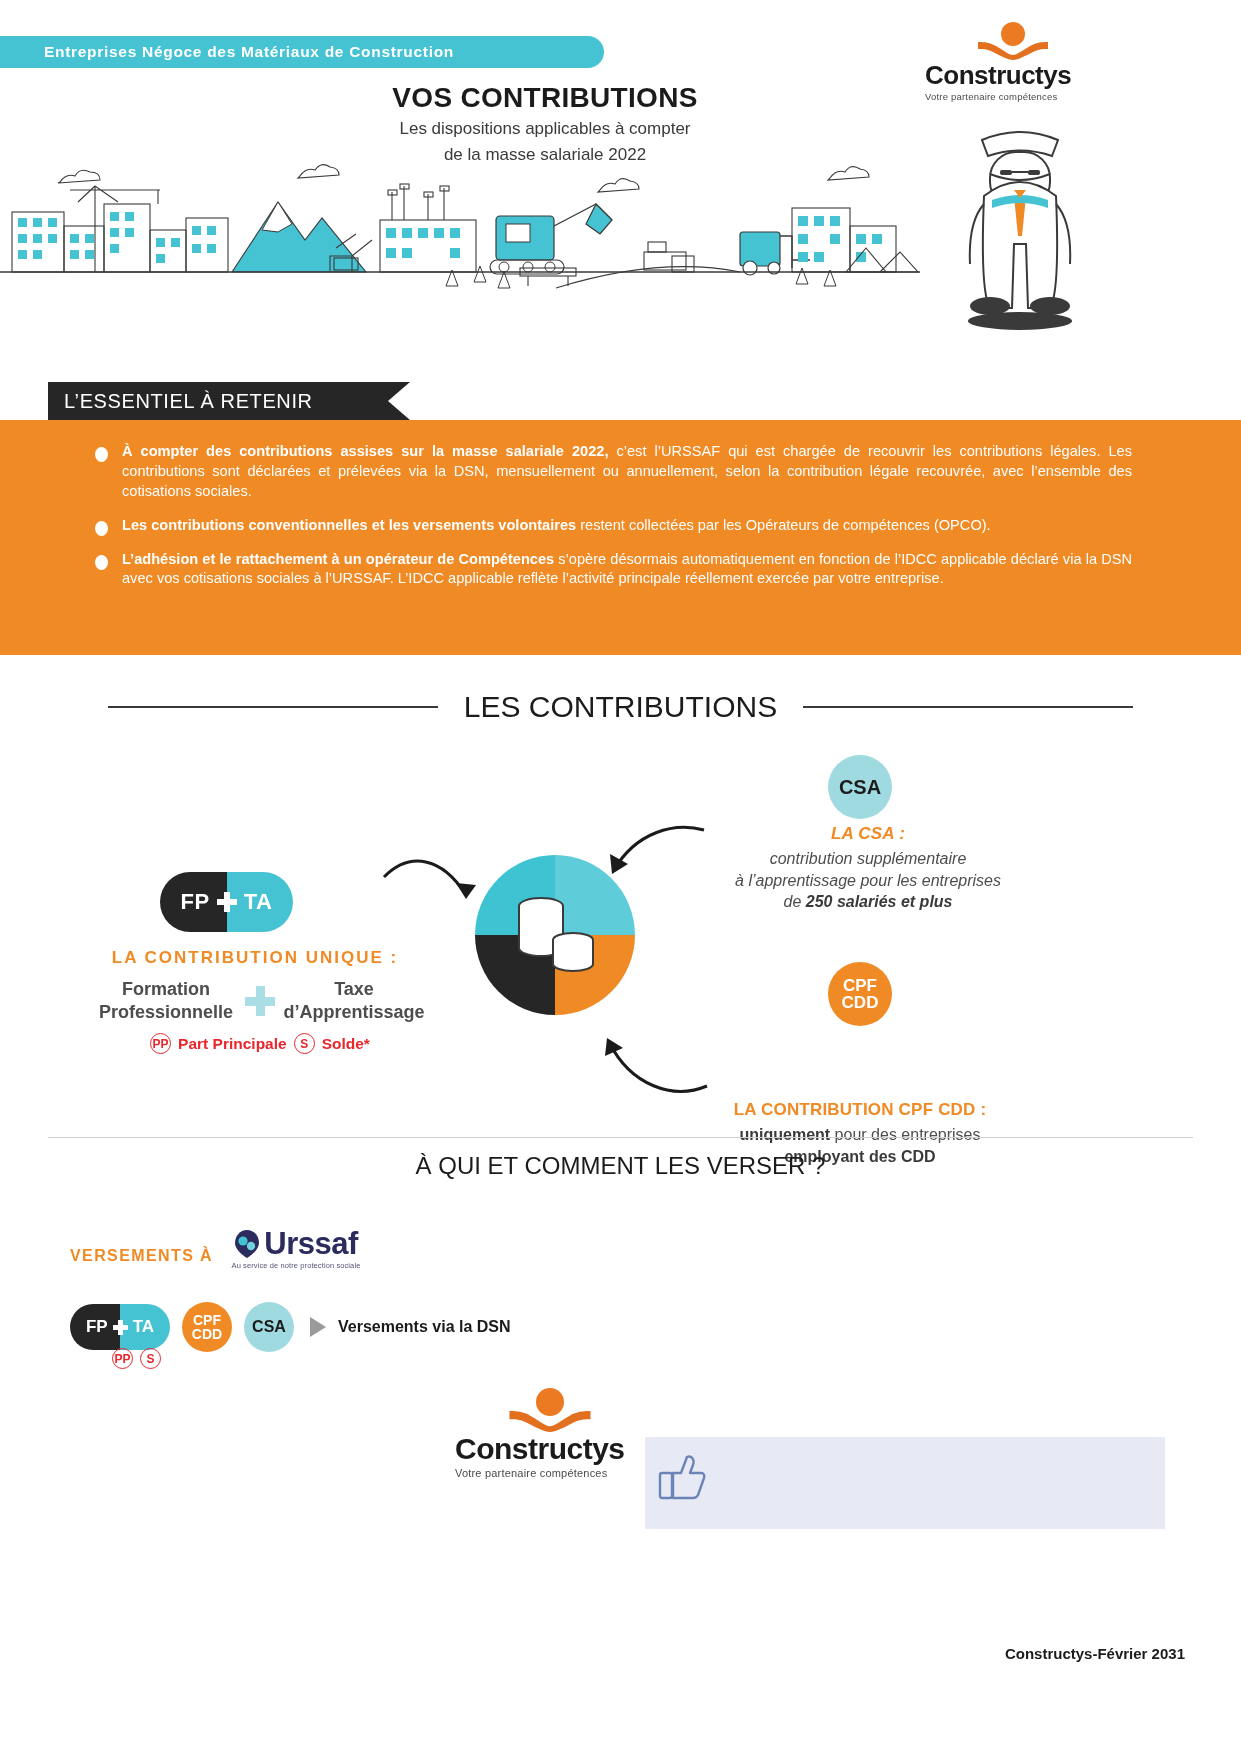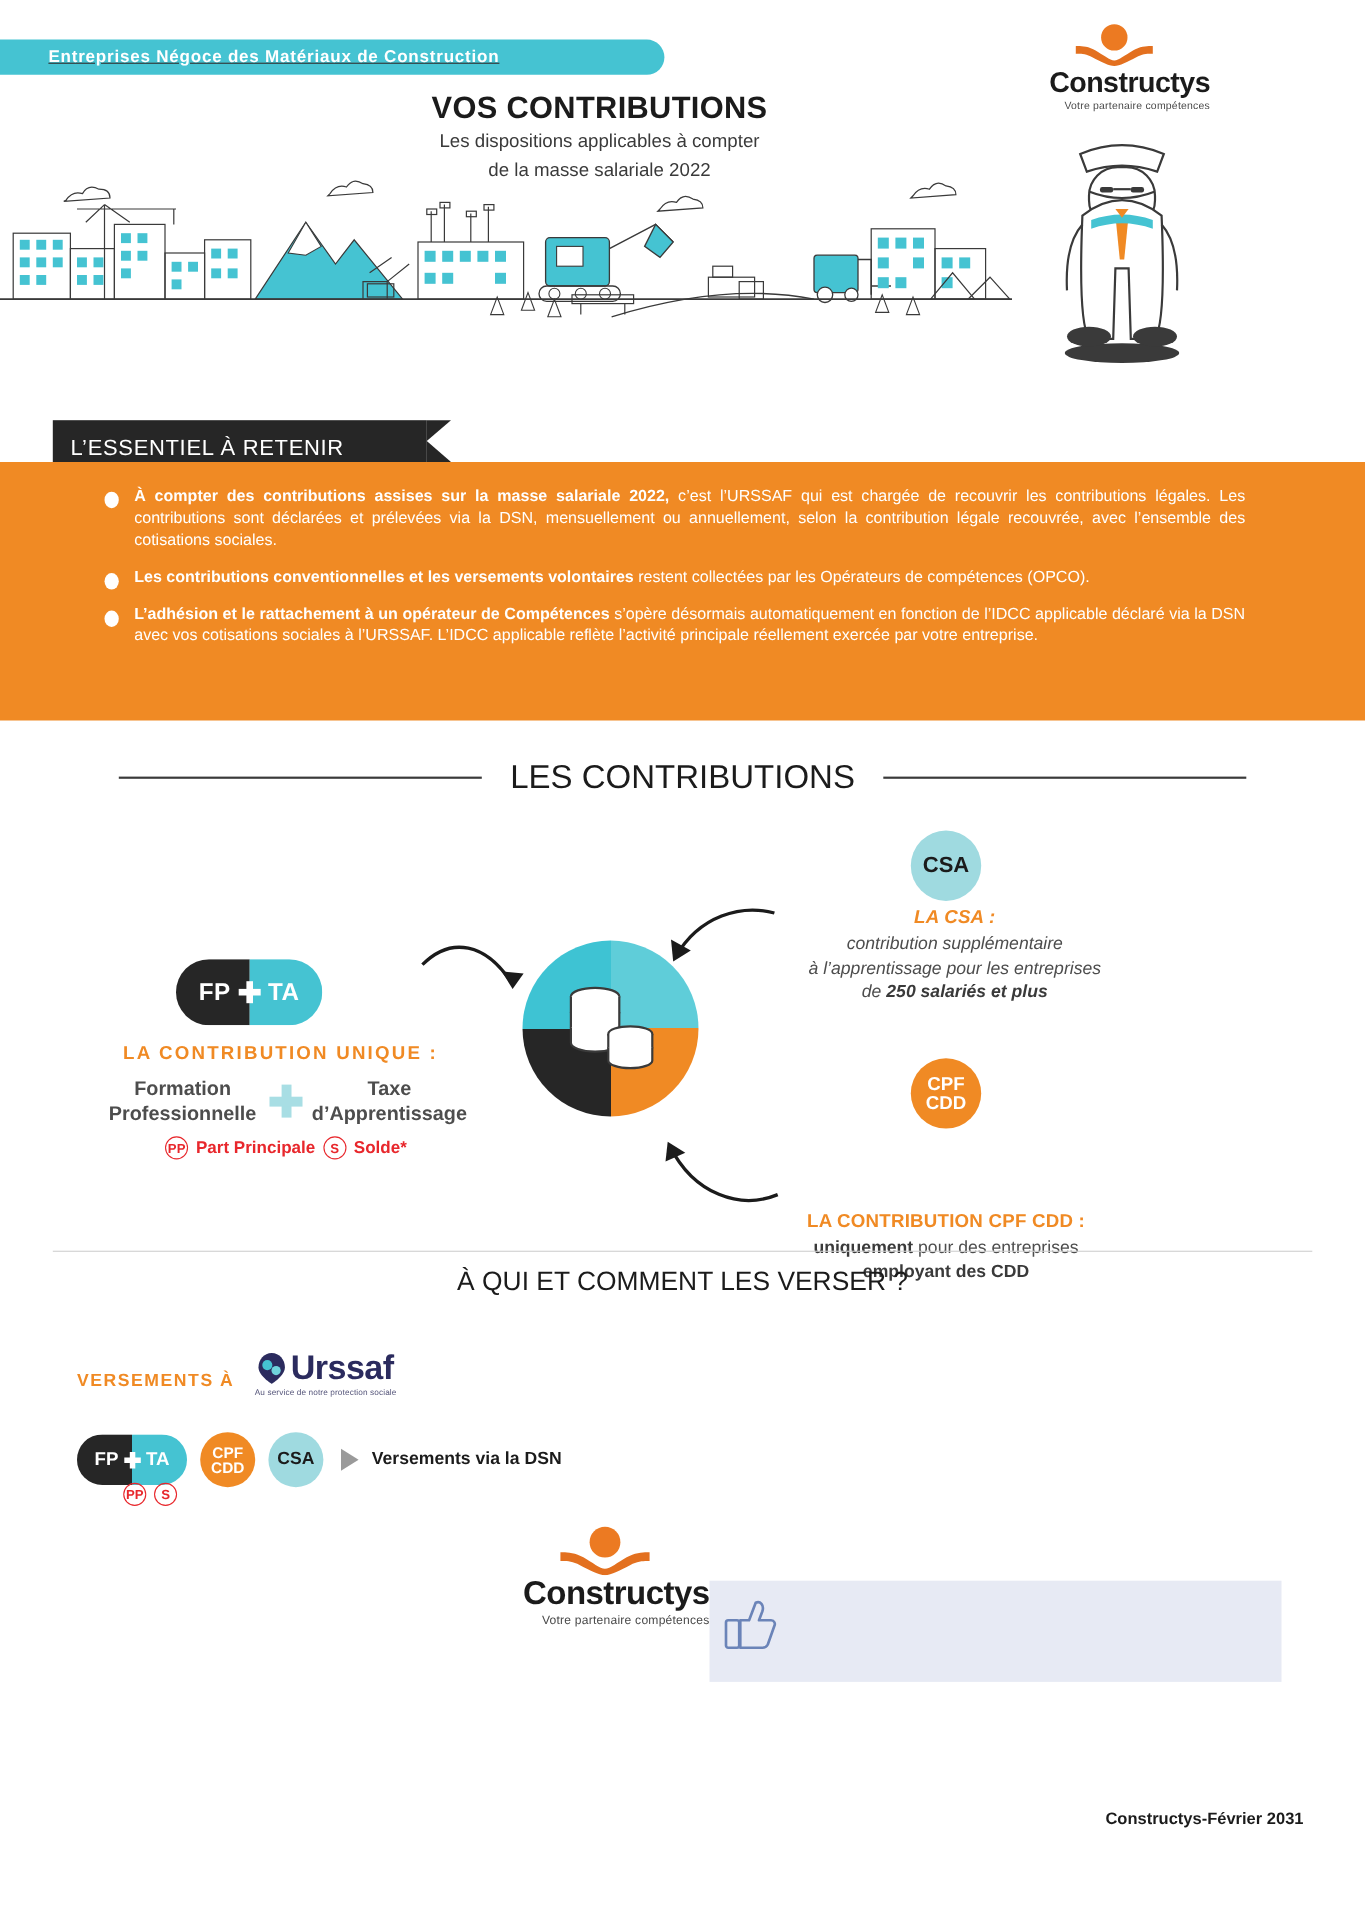--- a/index.html
+++ b/index.html
@@ -10,32 +10,32 @@
     color:#333;
     position:relative;
     overflow:hidden;
   }
   .page{position:relative;width:1241px;height:1755px;}
 
   
   .topbar{
     position:absolute;left:0;top:36px;width:604px;height:32px;
     background:#45c3d2;border-radius:0 16px 16px 0;
-    display:flex;align-items:center;text-decoration:underline;
+    display:flex;align-items:center;
   }
   .topbar span{
     color:#fff;font-weight:bold;font-size:15.5px;letter-spacing:.7px;
     padding-left:44px;white-space:nowrap;
   }
   .title-block{position:absolute;left:330px;top:82px;width:430px;text-align:center;}
   .title-main{font-size:28px;font-weight:bold;letter-spacing:.3px;color:#1b1b1b;}
   .title-sub{font-size:17px;color:#3a3a3a;line-height:1.3;margin-top:4px;}
 
   
-  .logo{position:relative;text-align:right;}
+  .logo{position:relative;text-align:left;}
   .logo .mark{position:relative;width:74px;height:38px;margin:0 auto 2px;}
   .logo .mark .head{
     position:absolute;left:50%;top:0;transform:translateX(-50%);
     width:24px;height:24px;border-radius:50%;background:#ec7a22;
   }
   .logo .mark .arms{
     position:absolute;left:0;top:19px;width:74px;height:19px;
   }
   .logo .name{font-size:26px;font-weight:bold;color:#1b1b1b;letter-spacing:-.5px;line-height:1;}
   .logo .tag{font-size:9.5px;color:#4a4a4a;letter-spacing:.2px;margin-top:3px;}
@@ -47,21 +47,21 @@
   #footer-logo .name{font-size:30px;}
   #footer-logo .tag{font-size:11px;}
 
   
   .illus{position:absolute;left:0;top:160px;width:1241px;height:175px;overflow:hidden;}
   .worker{position:absolute;left:930px;top:78px;width:180px;height:260px;}
 
   
   .ribbon{
     position:absolute;left:48px;top:382px;width:340px;height:38px;background:#262626;
-    display:flex;align-items:flex-end;
+    display:flex;align-items:center;
   }
   .ribbon span{color:#fff;font-size:20px;letter-spacing:.6px;padding-left:16px;}
   .ribbon-arrow{
     position:absolute;left:388px;top:382px;width:0;height:0;
     border-top:19px solid #262626;border-bottom:19px solid #262626;border-right:22px solid transparent;
   }
   .ribbon-fold{
     position:absolute;left:68px;top:420px;width:0;height:0;
     border-left:14px solid #262626;border-bottom:22px solid transparent;
   }

